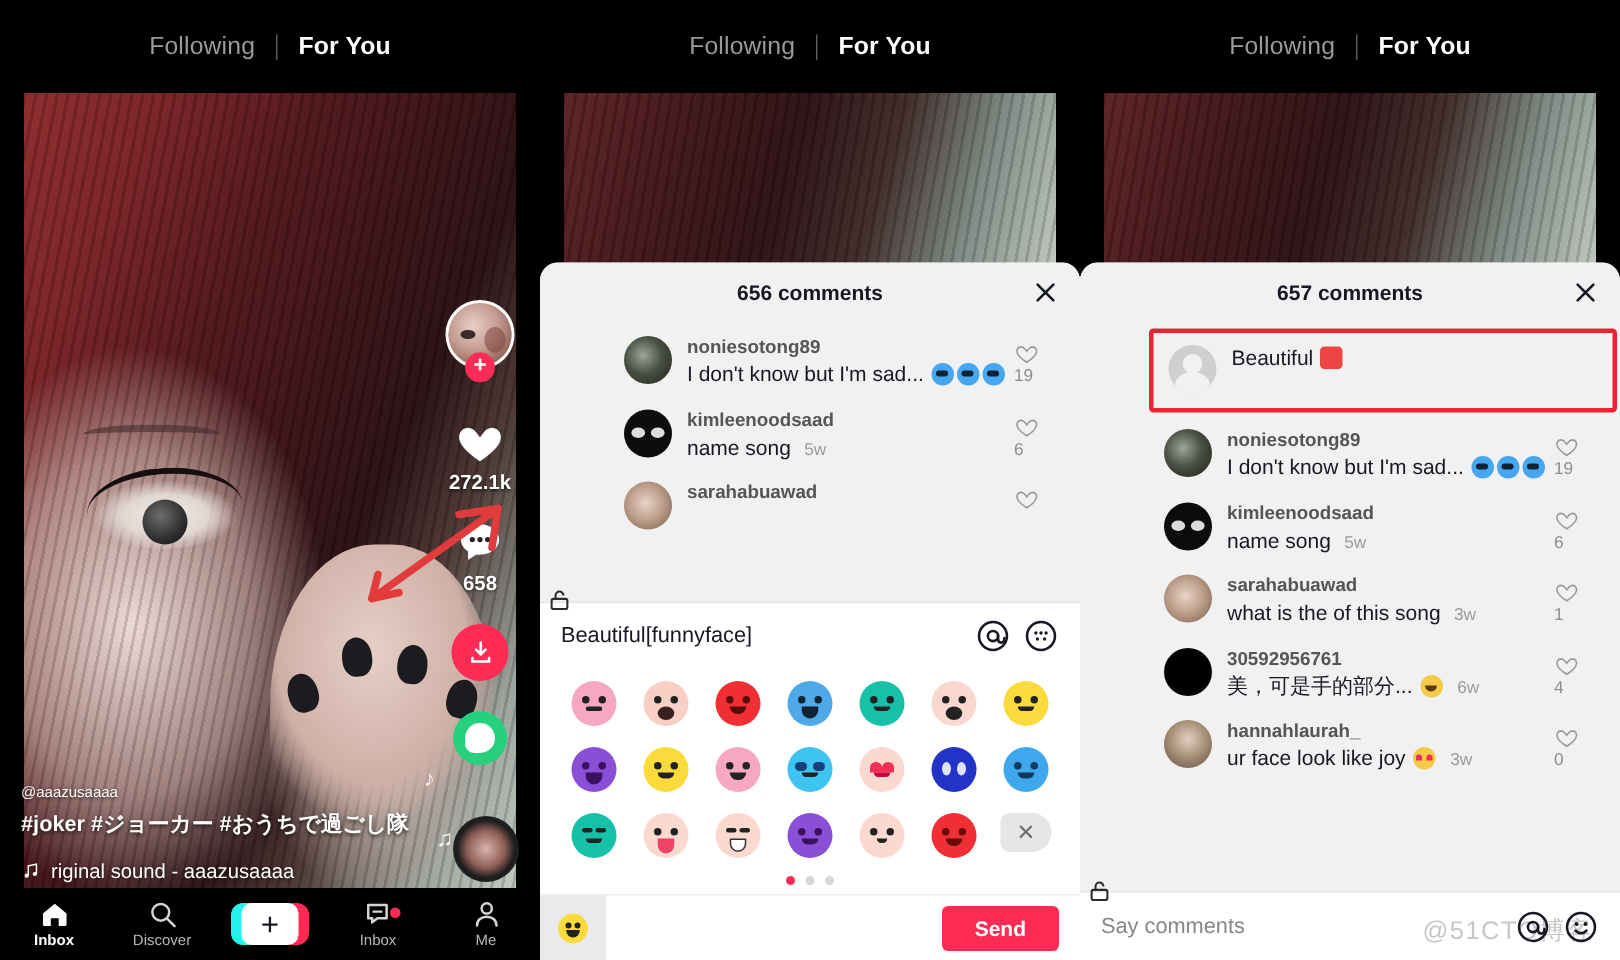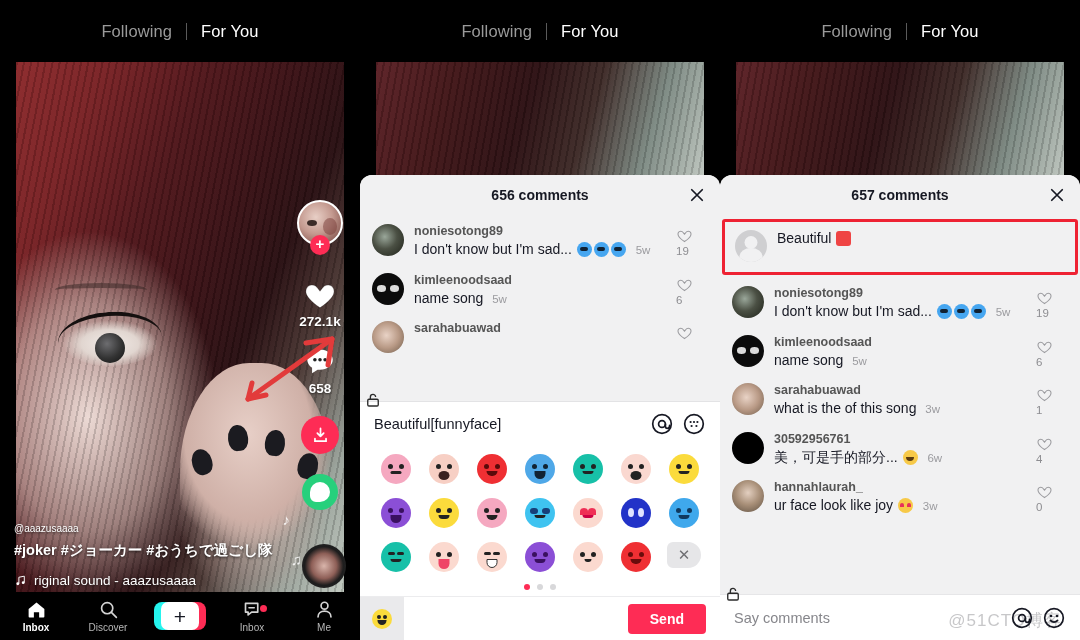--- a/index.html
+++ b/index.html
@@ -12,21 +12,21 @@
   .stage { position: relative; width: 1080px; height: 640px; display: flex; background:#000; }
   .panel { position: relative; width: 360px; height: 640px; background: #000; overflow: hidden; flex: 0 0 360px; }
 
   
   .tabs {
     position: absolute; top: 0; left: 0; width: 100%; height: 62px;
     display: flex; align-items: center; justify-content: center; gap: 14px;
     z-index: 30;
   }
   .tab { font-size: 16.5px; color: #9a9a9a; letter-spacing: .1px; }
-  .tab.active { color: #fff; font-weight: normal; }
+  .tab.active { color: #fff; font-weight: bold; }
   .tab-sep { width: 1px; height: 17px; background: #5a5a5a; }
 
   
   .video {
     position: absolute; left: 16px; right: 16px; top: 62px; bottom: 30px;
     overflow: hidden;
   }
   .video.full { left: 16px; right: 16px; top: 62px; bottom: 40px; }
   .vbg {
     position: absolute; inset: 0;
@@ -164,21 +164,21 @@
   }
   .sheet-mid { top: 175px; height: 465px; }
   .sheet-right { top: 175px; height: 465px; }
   .sheet-hdr {
     position: relative; height: 40px; flex: 0 0 40px;
     display: flex; align-items: center; justify-content: center;
     background: #f1f1f2;
   }
   .sheet-title { font-size: 14px; font-weight: bold; color: #161823; }
   .sheet-close { position: absolute; right: 14px; top: 11px; width: 18px; height: 18px; }
-  .sheet-list { flex: 1 1 auto; overflow: hidden; padding: 2px 0 0; }
+  .sheet-list { flex: 1 1 auto; overflow: hidden; padding: 2px 0 0; margin-left: 44px; }
 
   .crow { display: flex; padding: 7px 14px 7px 12px; align-items: flex-start; position: relative; }
   .crow.hl { border: 3px solid #ee2233; border-radius: 3px; margin: 2px 2px 4px; padding: 8px 12px 10px 10px; background:#f1f1f2; }
   .cav { width: 32px; height: 32px; border-radius: 50%; flex: 0 0 32px; margin-right: 10px; overflow: hidden; position: relative; }
   .cav.gray { background: #cfcfd1; }
   .cav.gray::before { content:""; position:absolute; left:50%; top:18%; transform:translateX(-50%); width:13px; height:13px; border-radius:50%; background:#f1f1f2; }
   .cav.gray::after  { content:""; position:absolute; left:50%; bottom:-3px; transform:translateX(-50%); width:23px; height:17px; border-radius:50% 50% 0 0; background:#f1f1f2; }
   .cav.a1 { background: radial-gradient(circle at 40% 40%, #9aa79a 0%, #4b5044 45%, #1d2018 100%); }
   .cav.a2 { background: #0c0c0c; }
   .cav.a2::before { content:""; position:absolute; left:16%; top:40%; width:28%; height:20%; border-radius:50%; background:#dcdcdc; }

